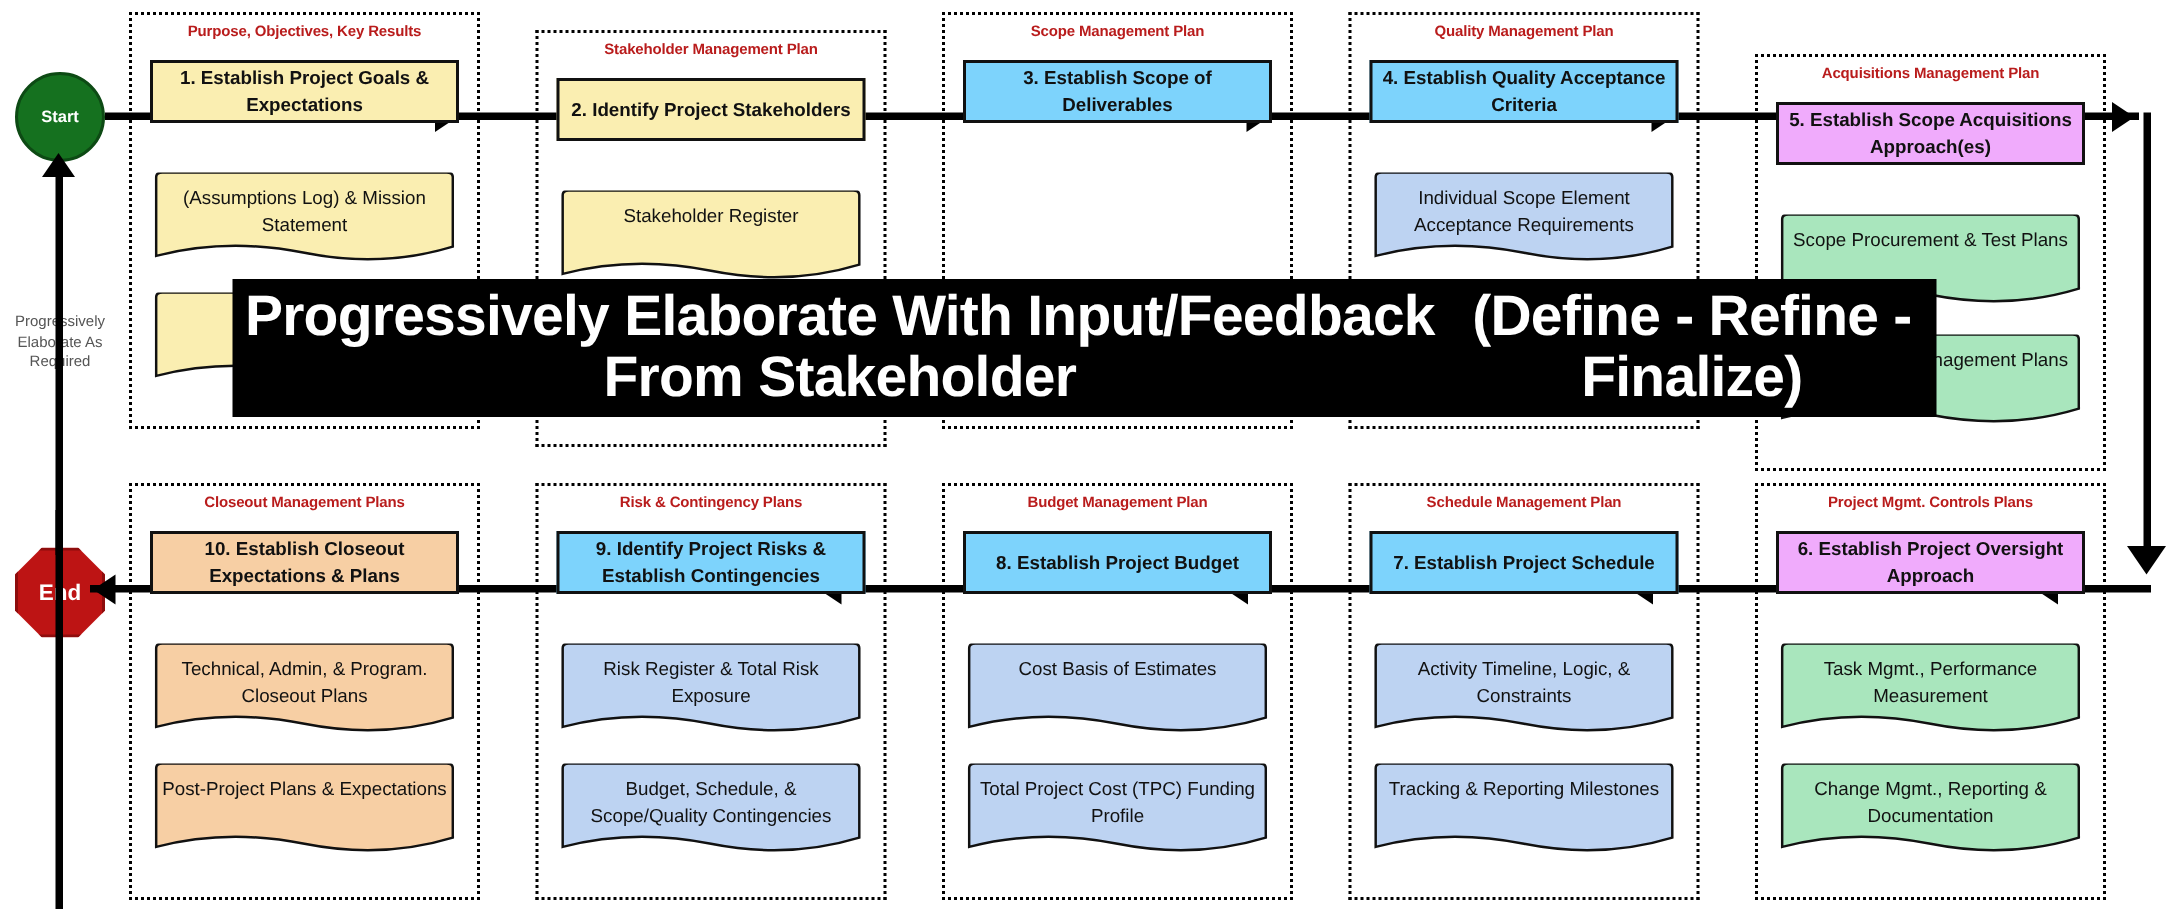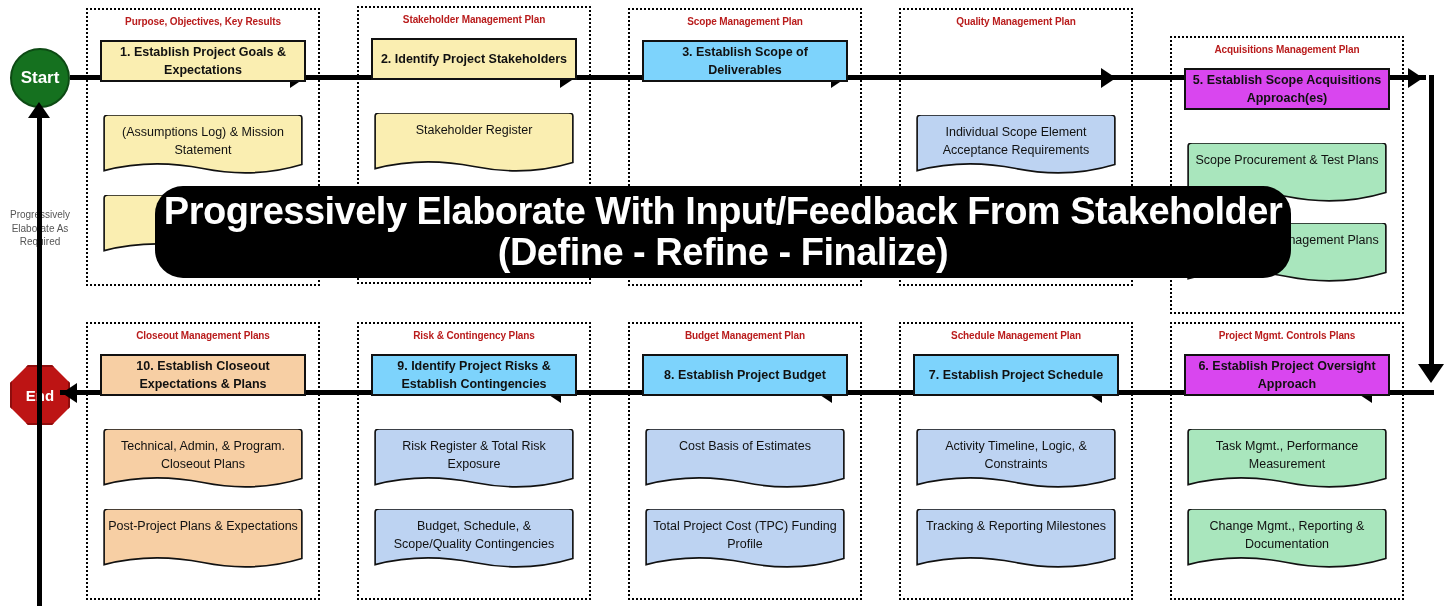--- a/index.html
+++ b/index.html
@@ -9,21 +9,21 @@
     font-family: "Liberation Sans", sans-serif;
     overflow: hidden;
   }
   #canvas { position: relative; width: 1456px; height: 606px; background:#fff; }
 
   
   .start-node{
     position:absolute; left:10px; top:48px; width:60px; height:60px;
     border-radius:50%; background:#15711f; border:2px solid #0d4a14;
     display:flex; align-items:center; justify-content:center;
-    color:#ffffff; font-weight:bold; font-size:17px;
+    color:#ffffff; font-weight:bold; font-size:11px;
   }
   .end-node{
     position:absolute; left:10px; top:365px; width:60px; height:60px;
     background:#bd1414; border:2px solid #8e0d0d;
     clip-path: polygon(30% 0,70% 0,100% 30%,100% 70%,70% 100%,30% 100%,0 70%,0 30%);
     display:flex; align-items:center; justify-content:center;
     color:#ffffff; font-weight:bold; font-size:15px;
   }
   .loop-label{
     position:absolute; left:0px; top:208px; width:80px;
@@ -54,21 +54,21 @@
     text-align:center; font-size:12.5px; color:#111; line-height:1.45;
     padding:8px 6px 0 6px;
   }
   .doc .docbg{ position:absolute; inset:0; z-index:0; }
   .doc .doctxt{ position:relative; z-index:1; }
   .doc.d1{ top:105px; }
   .doc.d2{ top:185px; }
 
   .yellow{ background:#faeeb1; }
   .blue  { background:#7dd3fc; }
-  .green { background:#d946ef; }
+  .green { background:#f0abfc; }
   .orange{ background:#f7cfa4; }
 
   
   .hline{ position:absolute; background:#000; height:5px; }
   .vline{ position:absolute; background:#000; width:5px; }
   .arrow-r{
     position:absolute; width:0;height:0;
     border-top:10px solid transparent; border-bottom:10px solid transparent;
     border-left:15px solid #000;
   }
@@ -85,24 +85,23 @@
   .arrow-d{
     position:absolute; width:0;height:0;
     border-left:13px solid transparent; border-right:13px solid transparent;
     border-top:19px solid #000;
   }
 
   
   .banner{
     position:absolute; left:155px; top:186px; width:1136px; height:92px;
     background:#000; color:#fff; z-index:50;
-    display:flex; flex-direction:column; align-items:center; justify-content:center;
+    display:flex; flex-direction:row; align-items:center; justify-content:center;
     font-weight:bold; font-size:38px; line-height:1.08; text-align:center;
     letter-spacing:-0.5px;
-    border-radius:28px;
   }
 </style>
 </head>
 <body>
 
 <div id="canvas">
 
   <div class="start-node">
     <span>Start</span>
   </div>
@@ -142,21 +141,21 @@
             <path d="M4 3 Q4 0 8 0 L192 0 Q196 0 196 3 L196 48 Q150 62 100 52 Q50 42 4 54 Z" fill="#faeeb1" stroke="#111" stroke-width="1.6"></path>
           </svg>
           <span class="doctxt">(Assumptions Log) &amp; Mission Statement</span>
         </div>
         <div class="doc d2">
           <svg class="docbg" viewBox="0 0 200 60" preserveAspectRatio="none" aria-hidden="true">
             <path d="M4 3 Q4 0 8 0 L192 0 Q196 0 196 3 L196 48 Q150 62 100 52 Q50 42 4 54 Z" fill="#faeeb1" stroke="#111" stroke-width="1.6"></path>
           </svg>
         </div>
       </div>
-      <div class="group" style="left: 357px; top: 6px; width: 234px; height: 278px;">
+      <div class="group" style="left: 357px; top: 20px; width: 234px; height: 278px;">
         <div class="group-title">Stakeholder Management Plan</div>
         <div class="proc yellow">2. Identify Project Stakeholders</div>
         <div class="doc d1">
           <svg class="docbg" viewBox="0 0 200 60" preserveAspectRatio="none" aria-hidden="true">
             <path d="M4 3 Q4 0 8 0 L192 0 Q196 0 196 3 L196 48 Q150 62 100 52 Q50 42 4 54 Z" fill="#faeeb1" stroke="#111" stroke-width="1.6"></path>
           </svg>
           <span class="doctxt">Stakeholder Register</span>
         </div>
         <div class="doc d2">
           <svg class="docbg" viewBox="0 0 200 60" preserveAspectRatio="none" aria-hidden="true">
@@ -168,20 +167,21 @@
         <div class="group-title">Scope Management Plan</div>
         <div class="proc blue">3. Establish Scope of Deliverables</div>
         <div class="doc d2">
           <svg class="docbg" viewBox="0 0 200 60" preserveAspectRatio="none" aria-hidden="true">
             <path d="M4 3 Q4 0 8 0 L192 0 Q196 0 196 3 L196 48 Q150 62 100 52 Q50 42 4 54 Z" fill="#bdd3f2" stroke="#111" stroke-width="1.6"></path>
           </svg>
         </div>
       </div>
       <div class="group" style="left: 899px; top: 8px; width: 234px; height: 278px;">
         <div class="group-title">Quality Management Plan</div>
+        <div class="proc blue">4. Establish Quality Acceptance Criteria</div>
         <div class="doc d1">
           <svg class="docbg" viewBox="0 0 200 60" preserveAspectRatio="none" aria-hidden="true">
             <path d="M4 3 Q4 0 8 0 L192 0 Q196 0 196 3 L196 48 Q150 62 100 52 Q50 42 4 54 Z" fill="#bdd3f2" stroke="#111" stroke-width="1.6"></path>
           </svg>
           <span class="doctxt">Individual Scope Element Acceptance Requirements</span>
         </div>
         <div class="doc d2">
           <svg class="docbg" viewBox="0 0 200 60" preserveAspectRatio="none" aria-hidden="true">
             <path d="M4 3 Q4 0 8 0 L192 0 Q196 0 196 3 L196 48 Q150 62 100 52 Q50 42 4 54 Z" fill="#bdd3f2" stroke="#111" stroke-width="1.6"></path>
           </svg>

